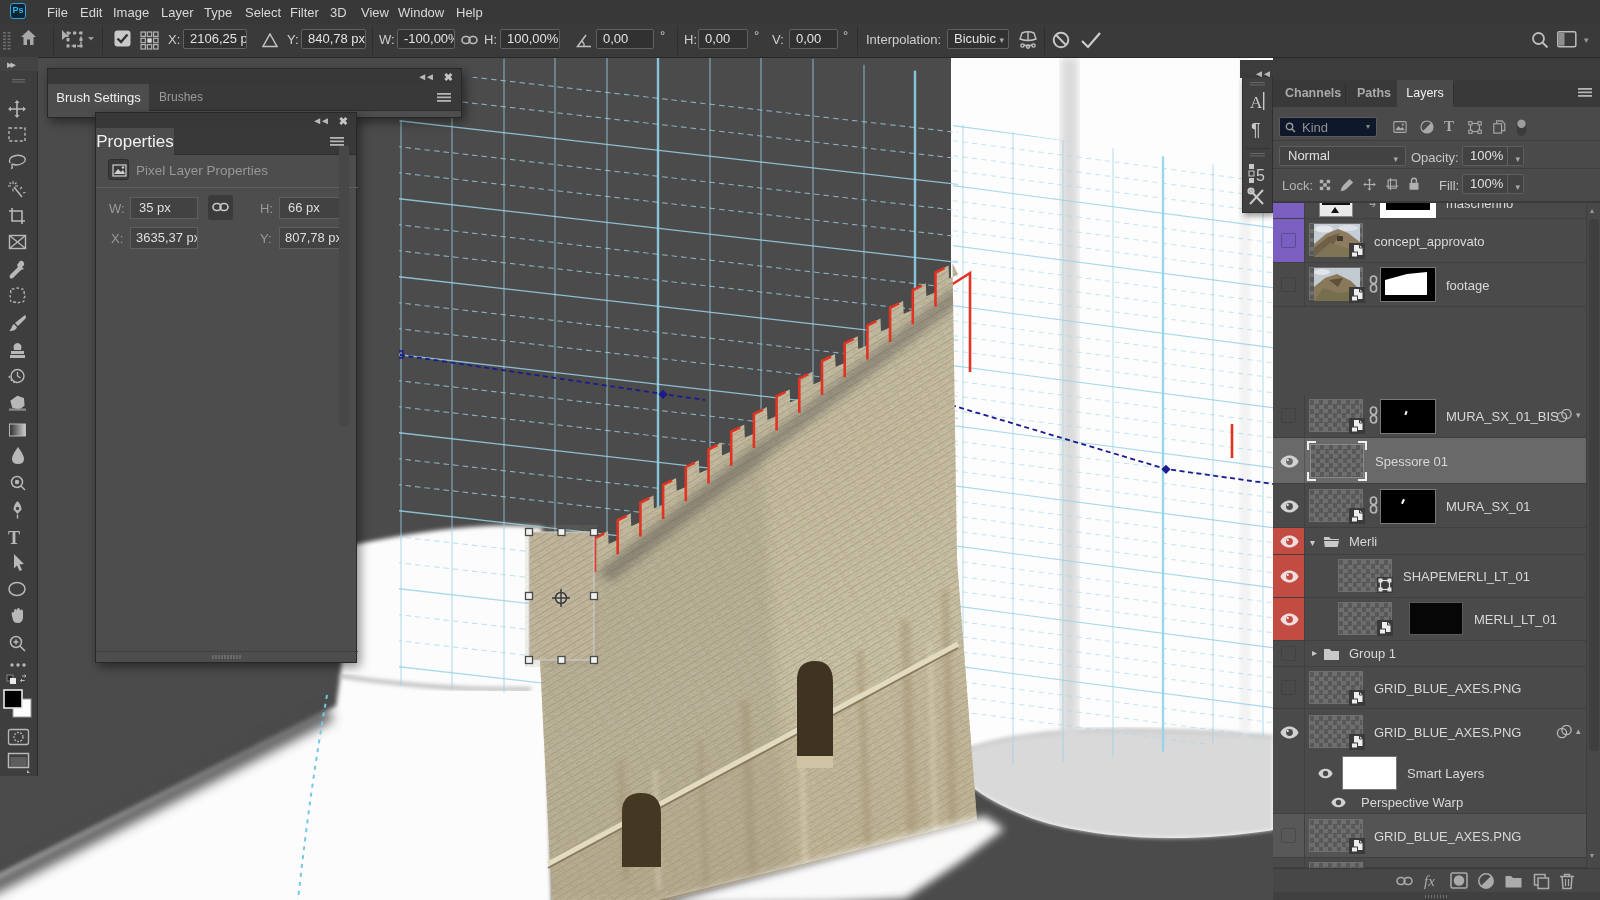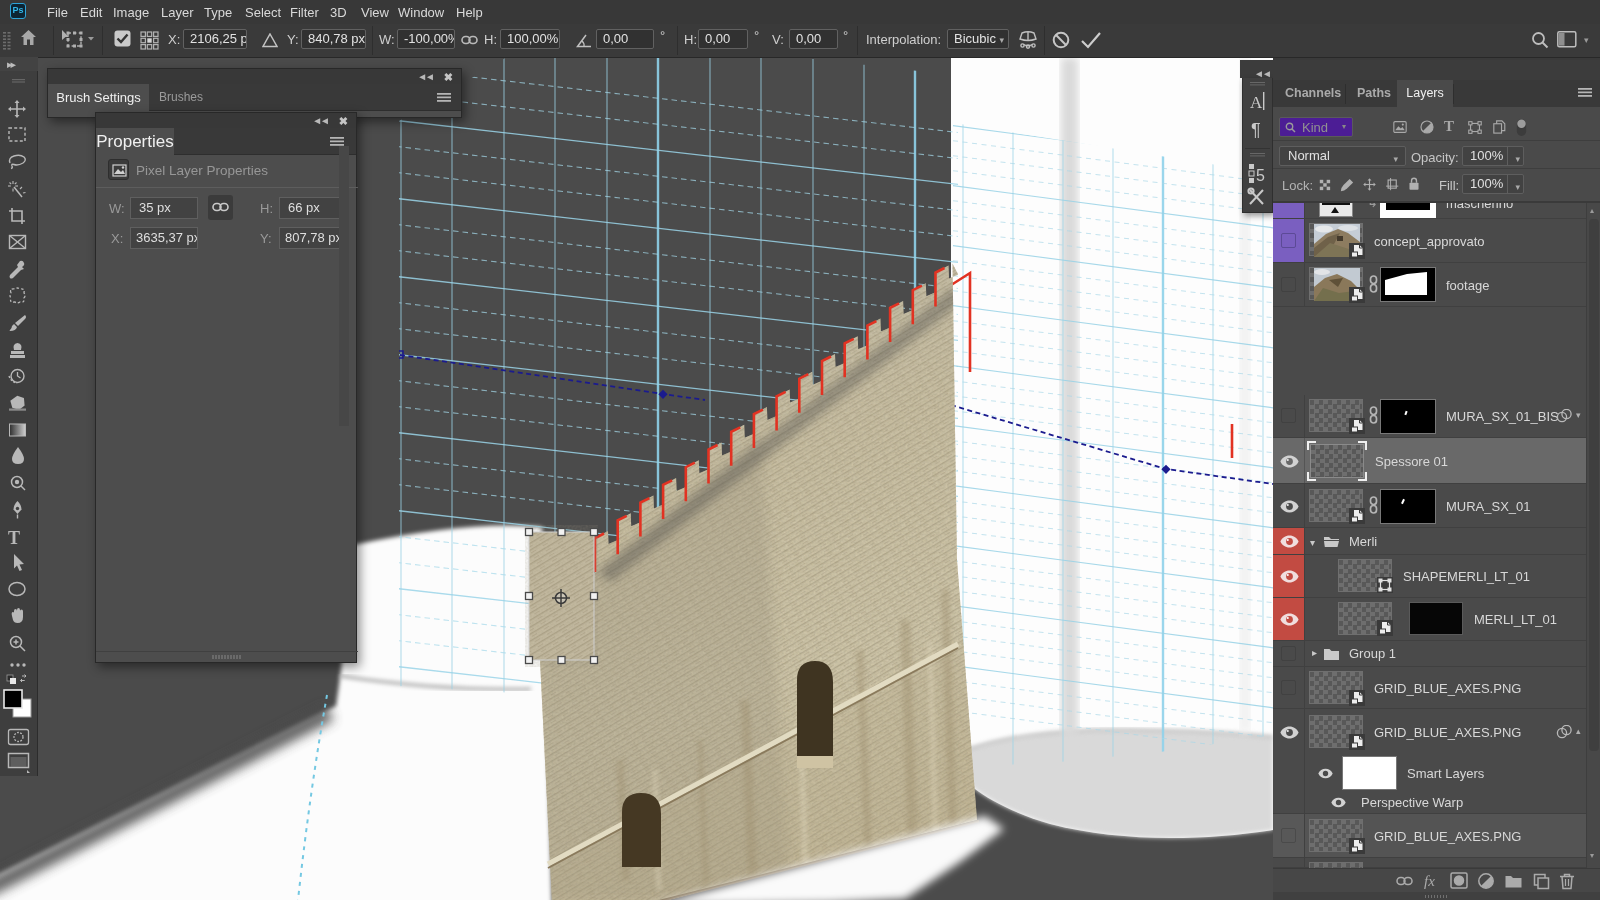--- a/index.html
+++ b/index.html
@@ -683,21 +683,21 @@
   <div class="abs" style="left:0;top:0;width:327px;height:16px;background:#3c3c3c"></div>
   <div class="abs" style="left:0;top:16px;width:327px;height:27px;background:#393939"></div>
   <div class="ptabi" style="left:12px;top:16px;font-weight:bold;color:#aaa">Channels</div>
   <div class="abs" style="left:72px;top:20px;width:1px;height:20px;background:#2e2e2e"></div>
   <div class="ptabi" style="left:84px;top:16px;font-weight:bold;color:#aaa">Paths</div>
   <div class="abs" style="left:124px;top:20px;width:1px;height:20px;background:#2e2e2e"></div>
   <div class="ptab" style="left:124px;top:16px;width:56px;background:#4a4a4a">Layers</div>
   <div class="abs" style="left:180px;top:20px;width:1px;height:20px;background:#2e2e2e"></div>
   <div class="burger" style="right:8px;top:24px"></div>
 
-  <div class="abs" style="left:6px;top:53px;width:74px;height:20px;background:#4c1d95;border:1px solid #5a5a5a;border-radius:2px">
+  <div class="abs" style="left:6px;top:53px;width:98px;height:20px;background:#0f172a;border:1px solid #5a5a5a;border-radius:2px">
     <svg width="11" height="11" viewBox="0 0 11 11" style="position:absolute;left:5px;top:4px">
       <circle cx="4.5" cy="4.5" r="3.2" fill="none" stroke="#9a9a9a" stroke-width="1.4"></circle>
       <line x1="7" y1="7" x2="10" y2="10" stroke="#9a9a9a" stroke-width="1.5"></line>
     </svg>
     <span style="position:absolute;left:22px;top:2px;font-size:13px;color:#919191">Kind</span>
     <span style="position:absolute;right:6px;top:4px;font-size:8px;color:#888">▾</span>
   </div>
   <svg class="abs" style="left:120px;top:57px" width="14" height="12" viewBox="0 0 17 15">
     <rect x="0.8" y="0.8" width="15.4" height="13.4" rx="1.5" fill="none" stroke="#a9a9a9" stroke-width="1.4"></rect>
     <path d="M2.5,11.5 L6.5,6.5 L9.5,9.5 L11.5,7.5 L14.5,11.5 Z" fill="#a9a9a9"></path>

